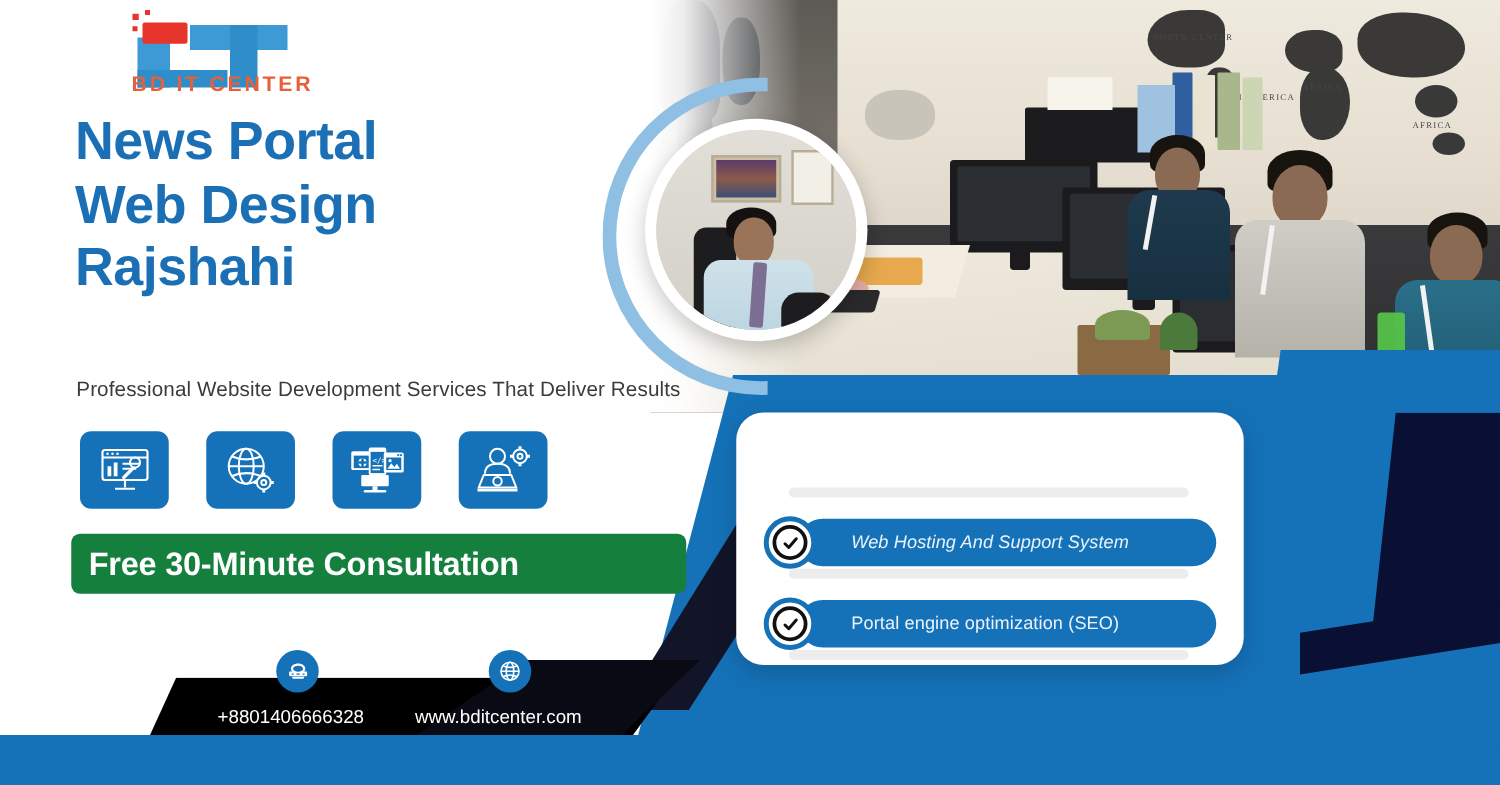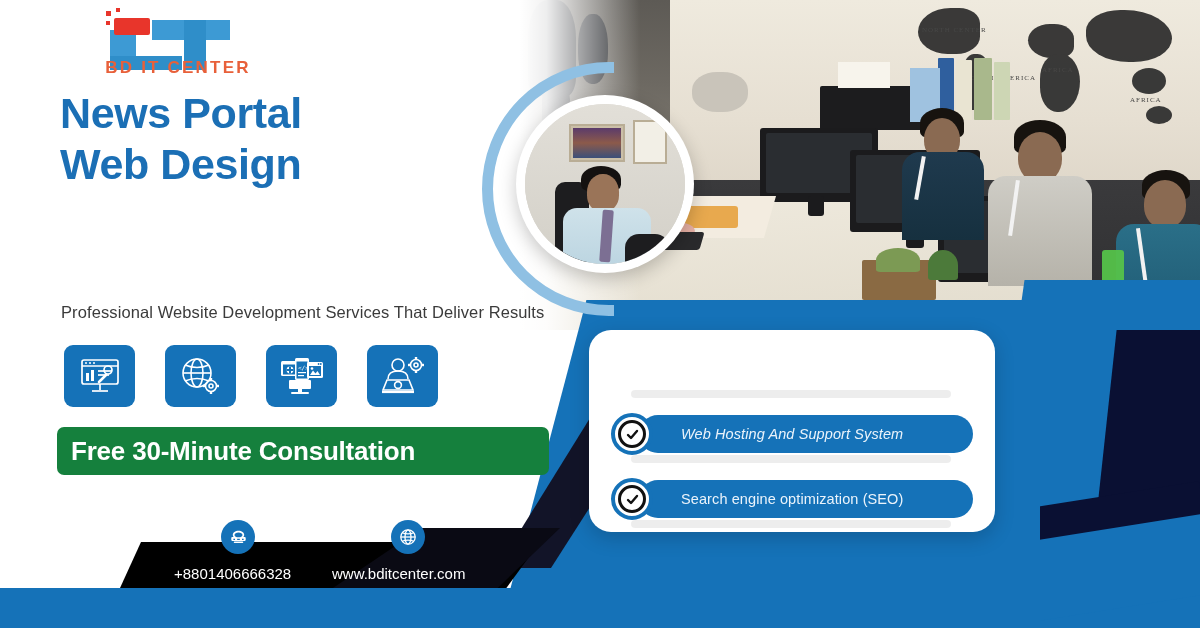--- a/index.html
+++ b/index.html
@@ -255,20 +255,21 @@
     <div class="logo-dot2"></div>
     <div class="logo-dot3"></div>
     <div class="logo-t-top"></div>
     <div class="logo-t-stem"></div>
     <div class="logo-text">BD IT CENTER</div>
   </div>
 
   <div class="headline">
     <div>News Portal</div>
     <div>Web Design</div>
+    <div>Rajshahi</div>
   </div>
 
   <div class="subtitle">Professional Website Development Services That Deliver Results</div>
 
   <div class="icon-row">
     <div class="sv-icon">
       <svg width="42" height="38" viewBox="0 0 42 38" fill="none" stroke="#fff" stroke-width="1.7">
         <rect x="3" y="3" width="36" height="24" rx="2"></rect>
         <line x1="3" y1="9" x2="39" y2="9"></line>
         <circle cx="7" cy="6" r="1" fill="#fff" stroke="none"></circle>
@@ -359,21 +360,21 @@
           <svg width="15" height="15" viewBox="0 0 15 15" fill="none" stroke="#111" stroke-width="2.4" stroke-linecap="round" stroke-linejoin="round">
             <polyline points="3,8 6,11 12,4"></polyline>
           </svg>
         </div>
       </div>
     </div>
     <div class="feature-shadow" style="top:125px;"></div>
 
     <div class="feature-row" style="top:150px;">
       <div class="feature-pill">
-        <span>Search engine optimization (SEO)</span>
+        <span>Portal engine optimization (SEO)</span>
       </div>
       <div class="check-badge">
         <div class="check-inner">
           <svg width="15" height="15" viewBox="0 0 15 15" fill="none" stroke="#111" stroke-width="2.4" stroke-linecap="round" stroke-linejoin="round">
             <polyline points="3,8 6,11 12,4"></polyline>
           </svg>
         </div>
       </div>
     </div>
     <div class="feature-shadow" style="top:190px;"></div>

